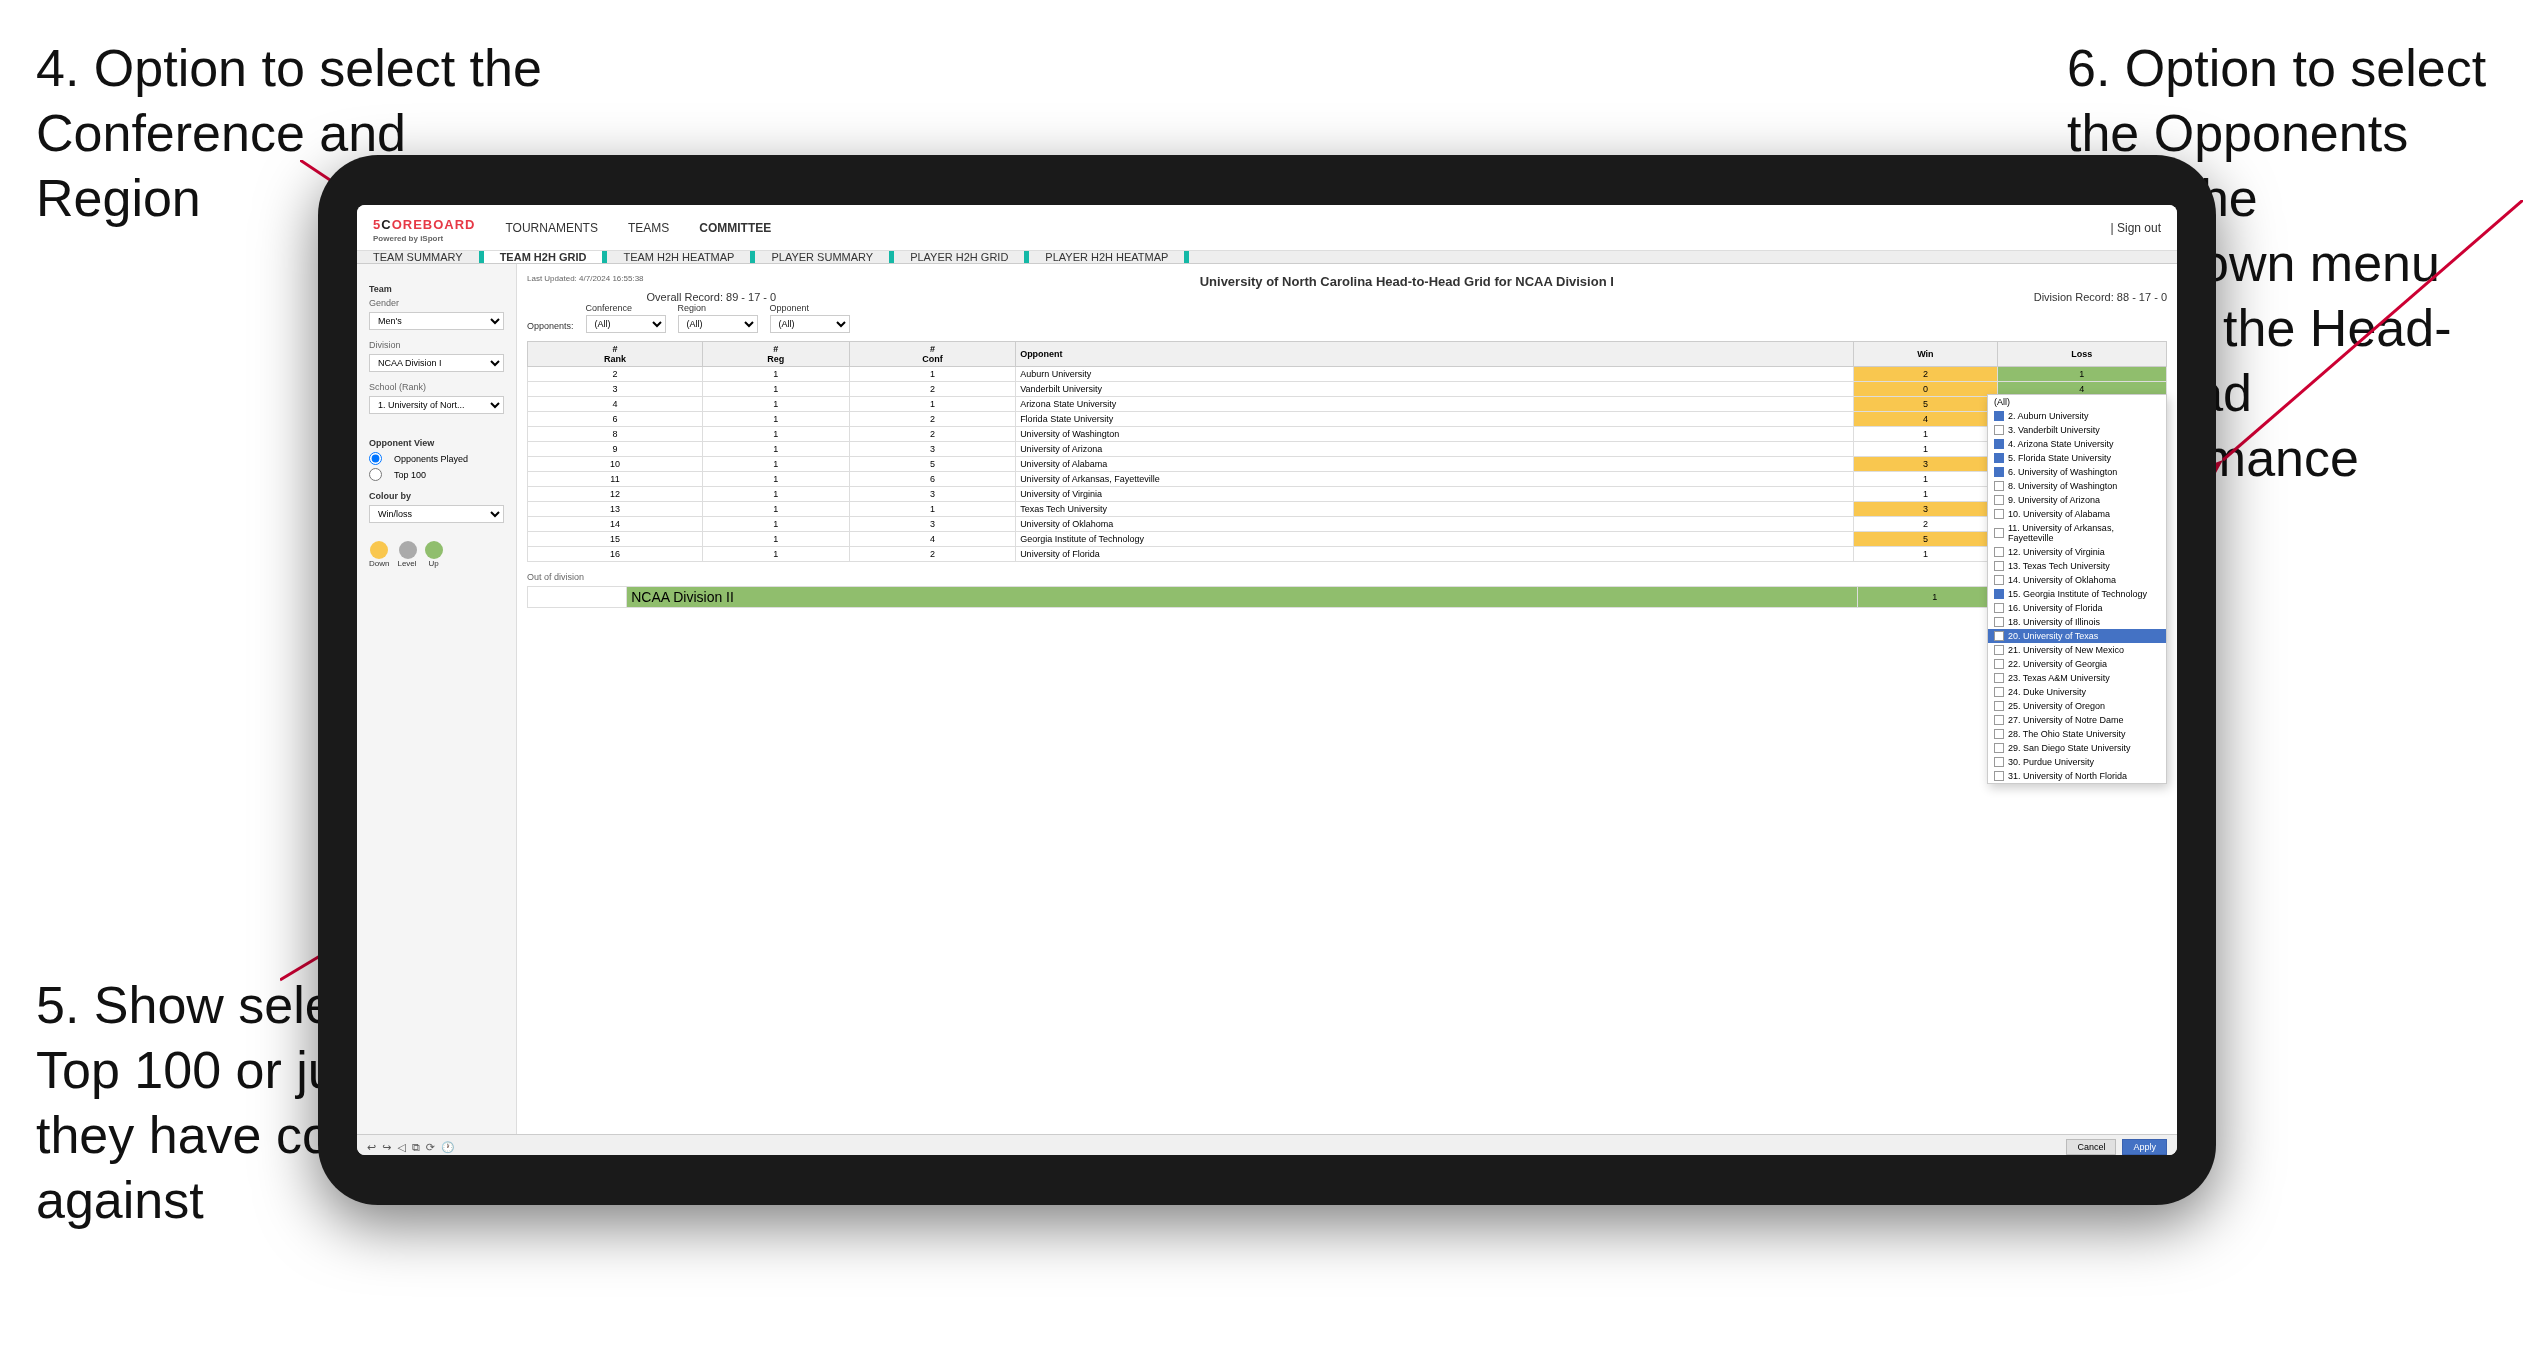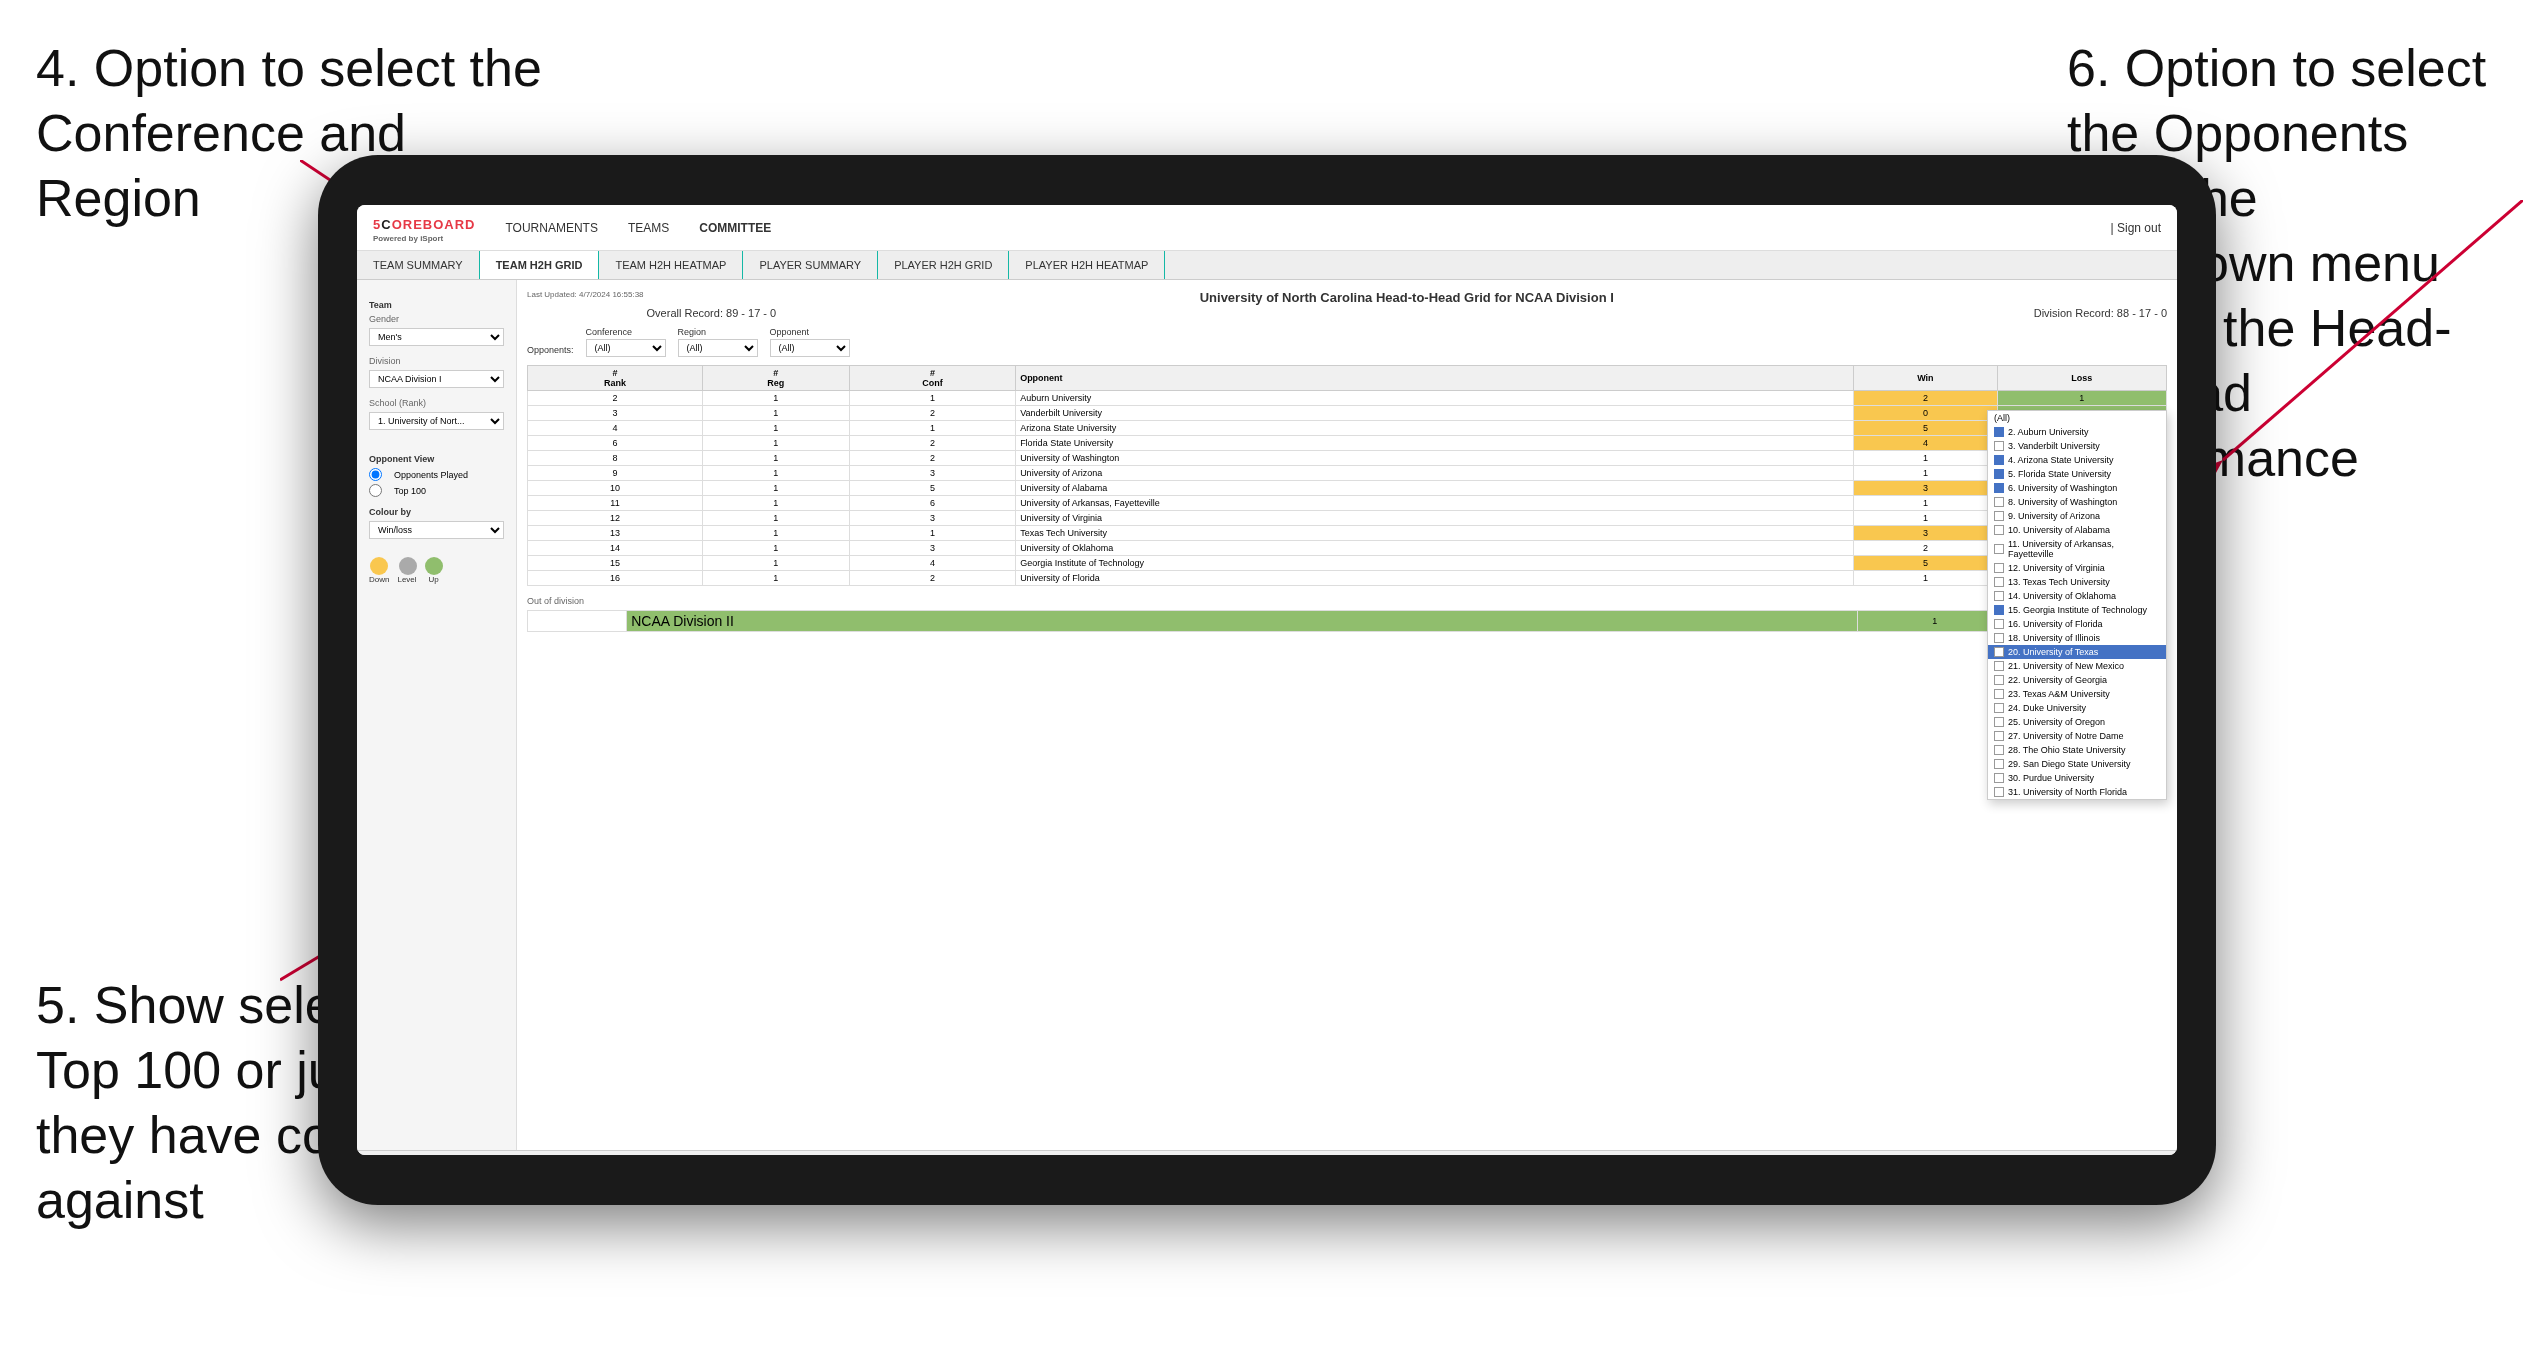--- a/index.html
+++ b/index.html
@@ -120,24 +120,24 @@
     
     .sub-nav {
       background: #eee;
       display: flex;
       gap: 0;
       border-bottom: 1px solid #ccc;
     }
 
     .sub-nav-item {
       font-size: 11px;
-      padding: 8px 16px;
+      padding: 0 16px;
       color: #333;
       cursor: pointer;
-      border-right: 1px solid #14b8a6;
+      border-right: 5px solid #14b8a6;
     }
 
     .sub-nav-item.active {
       background: #fff;
       font-weight: bold;
     }
 
     
     .main-content {
       display: flex;
@@ -213,21 +213,21 @@
     
     .right-content {
       flex: 1;
       overflow: auto;
       padding: 10px;
       background: #fff;
     }
 
     .report-header {
       text-align: center;
-      margin-bottom: 8px;
+      margin-bottom: 0;
     }
 
     .report-title {
       font-size: 13px;
       font-weight: bold;
       color: #333;
     }
 
     .report-records {
       font-size: 11px;

